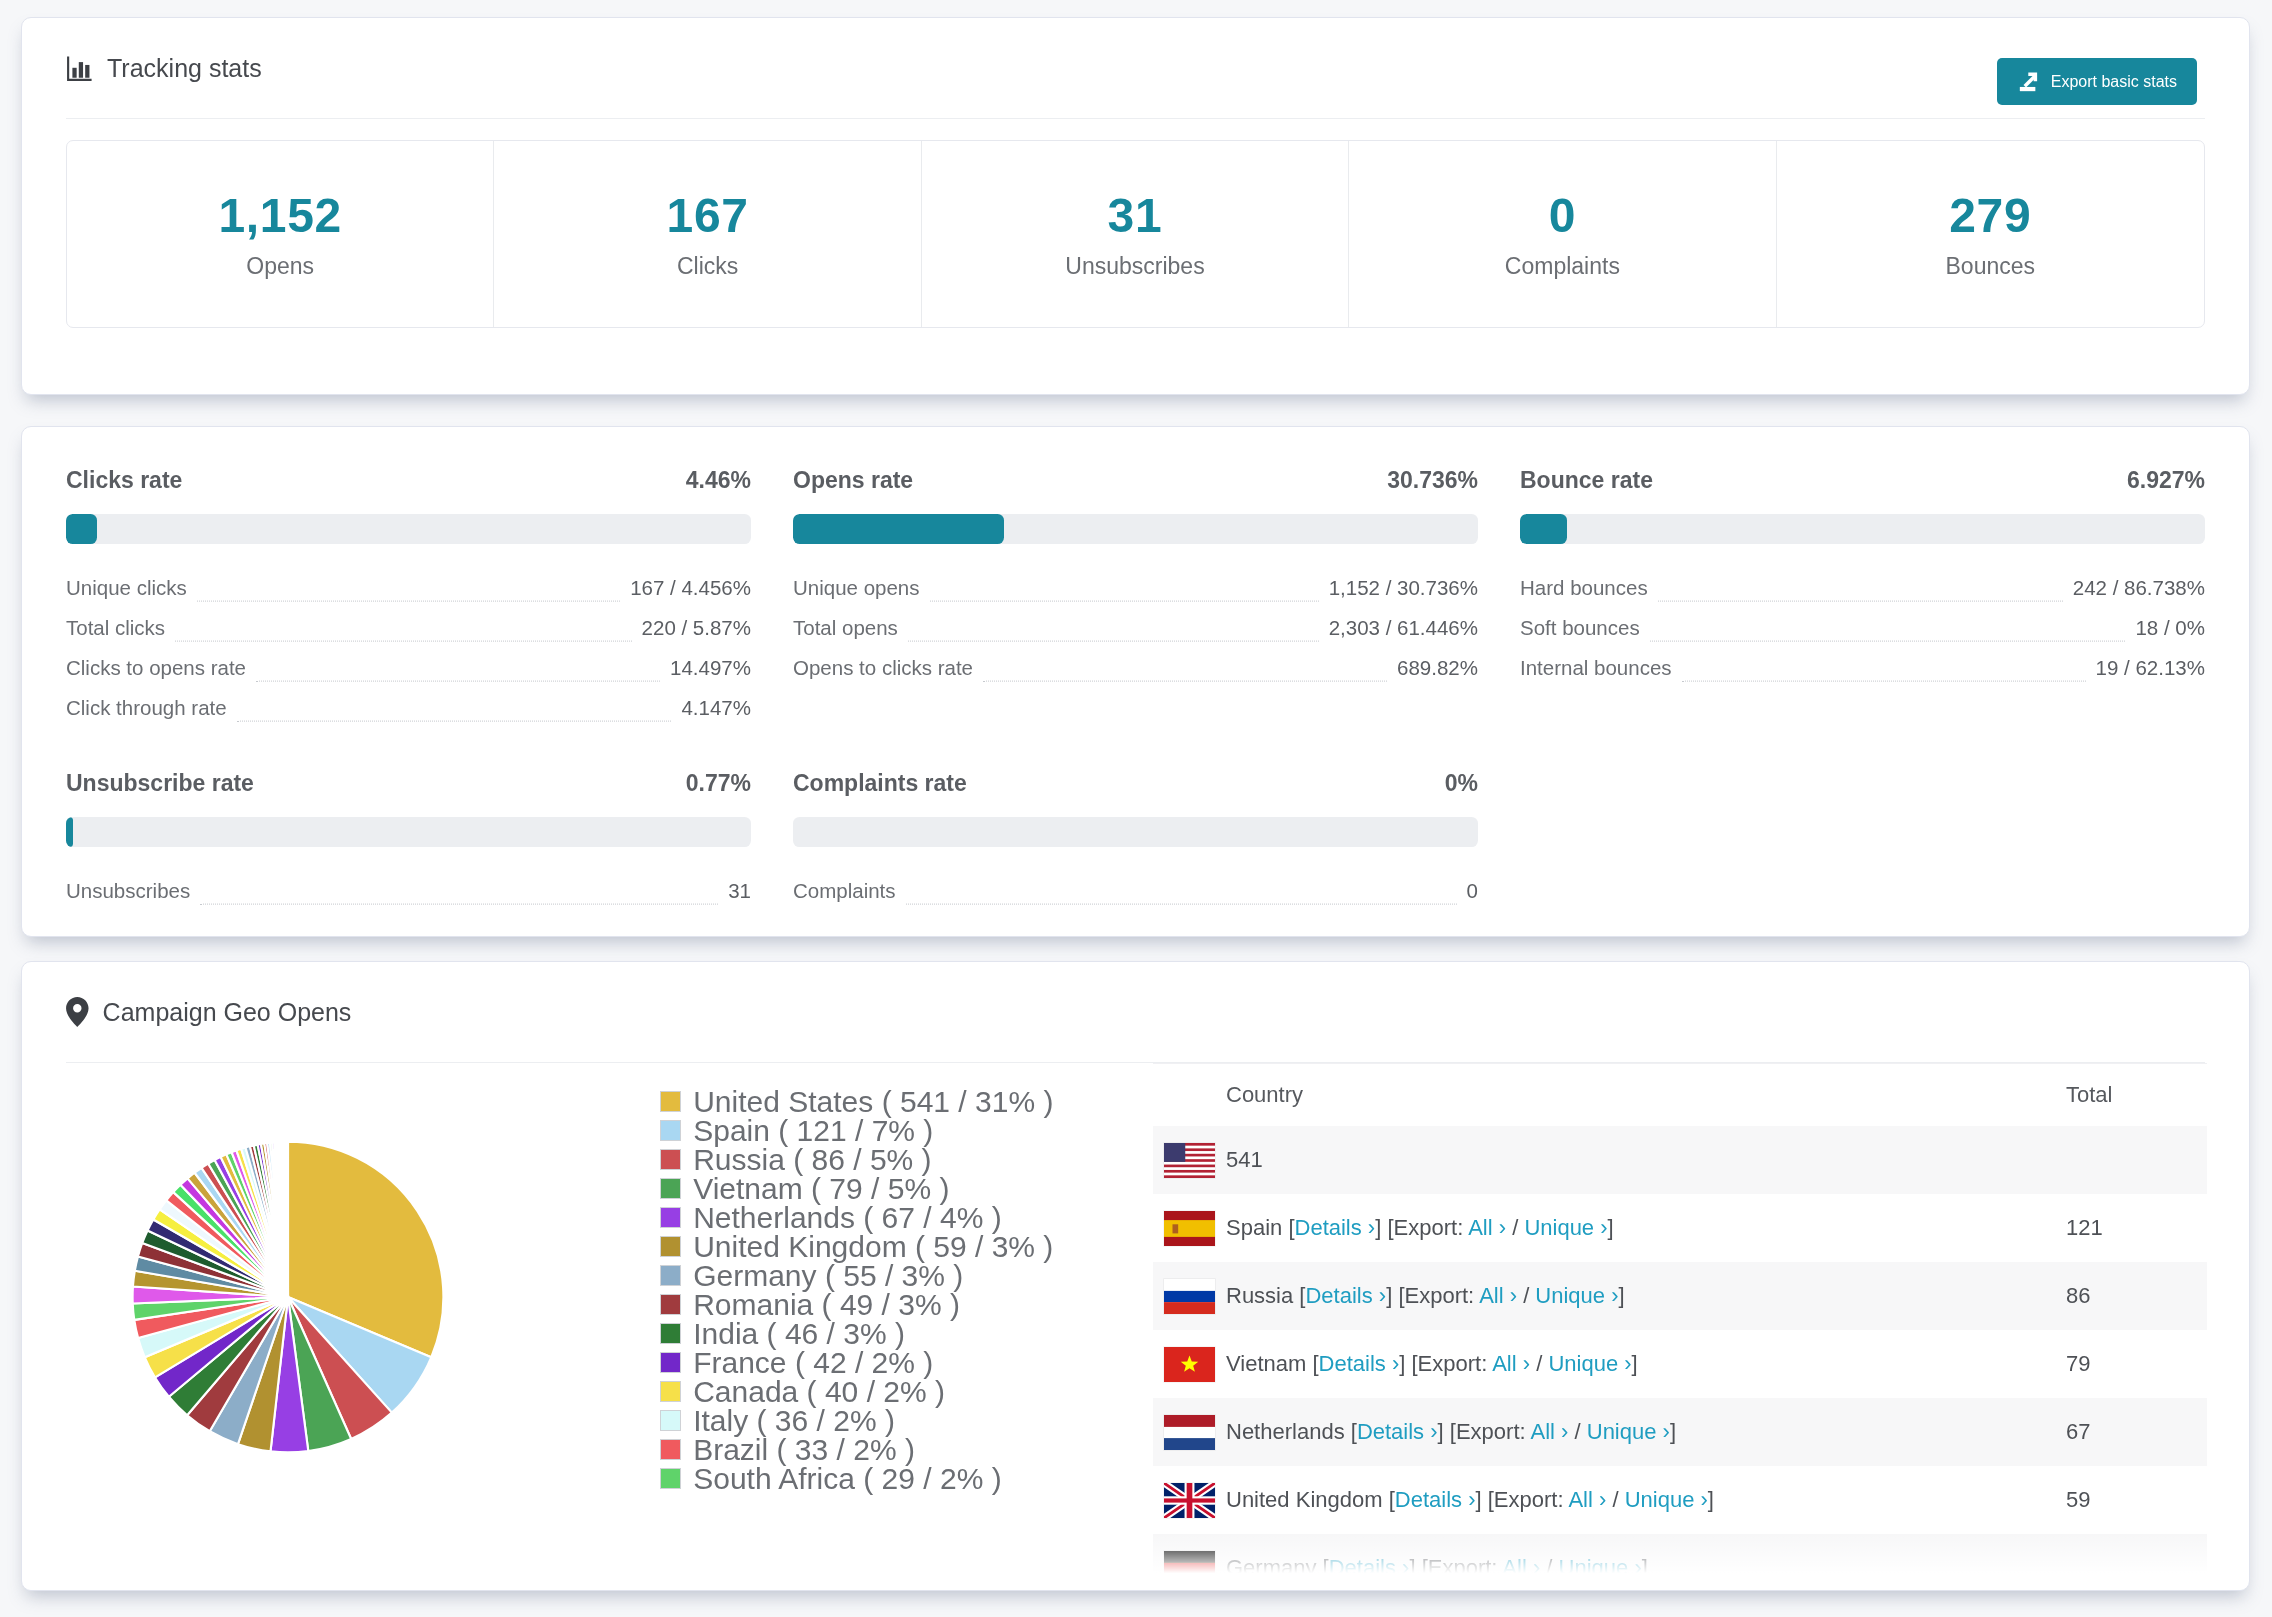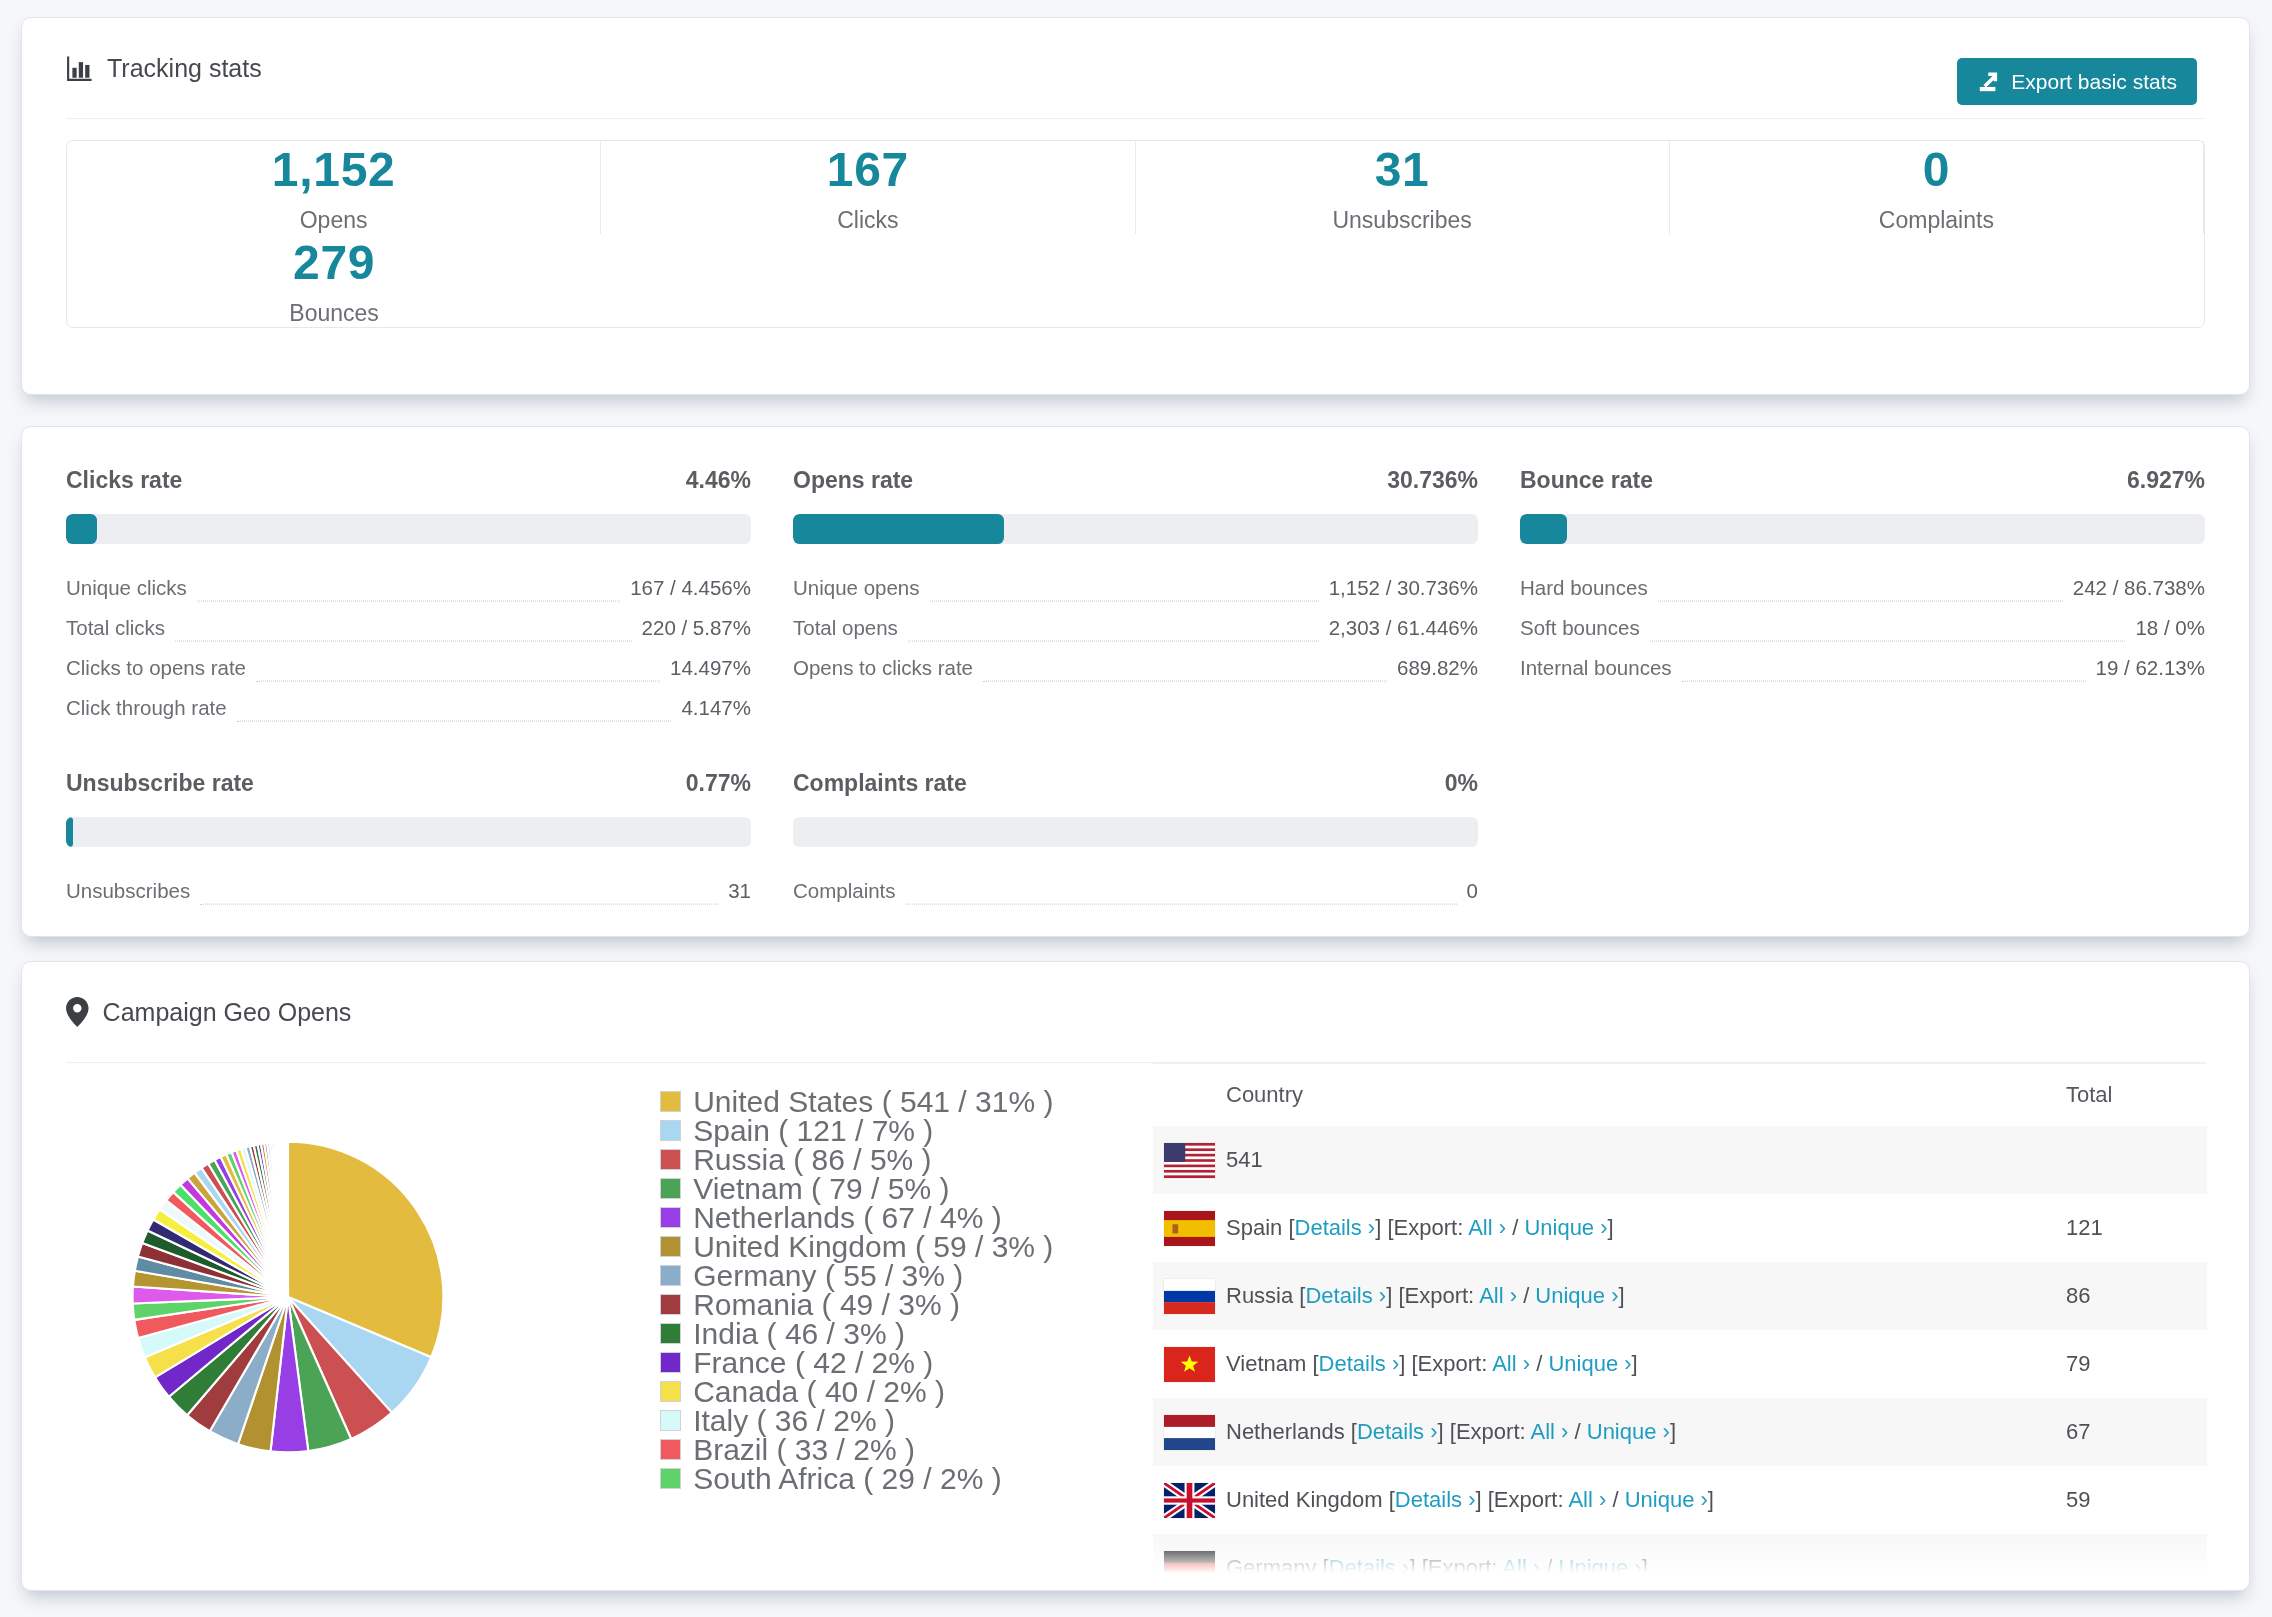--- a/index.html
+++ b/index.html
@@ -19,27 +19,27 @@
   #card-tracking{top:17px;height:378px;}
   .card-header{
     display:flex;align-items:center;gap:14px;
     margin:0 44px;height:100px;border-bottom:1.4px solid #eceef1;
     font-size:25px;color:#46494e;
   }
   .card-header .hicon{display:flex;align-items:center;}
   #export-btn{
     position:absolute;top:40px;right:52px;height:47px;
     background:#17879c;color:#fff;border:none;border-radius:5px;
-    font-family:"Liberation Sans",sans-serif;font-size:21px;
+    font-family:"Liberation Sans",sans-serif;font-size:16px;
     display:flex;align-items:center;gap:10px;padding:0 20px;cursor:pointer;
   }
   #summary-row{
     margin:21px 44px 0;height:186px;
     border:1.4px solid #e6e8ee;border-radius:7px;
-    display:grid;grid-template-columns:repeat(4,1fr);
+    display:grid;grid-template-columns:repeat(5,1fr);
   }
   .sum-cell{display:flex;flex-direction:column;align-items:center;justify-content:center;border-right:1.4px solid #e9ebee;}
   .sum-cell:last-child{border-right:none;}
   .sum-value{font-size:48px;font-weight:bold;color:#17879c;letter-spacing:0.7px;}
   .sum-label{font-size:23px;color:#6b6e73;margin-top:10px;}
   
   #card-rates{top:426px;height:511px;}
   #rates-grid{
     display:grid;grid-template-columns:1fr 1fr 1fr;column-gap:42px;
     margin:0 44px;

